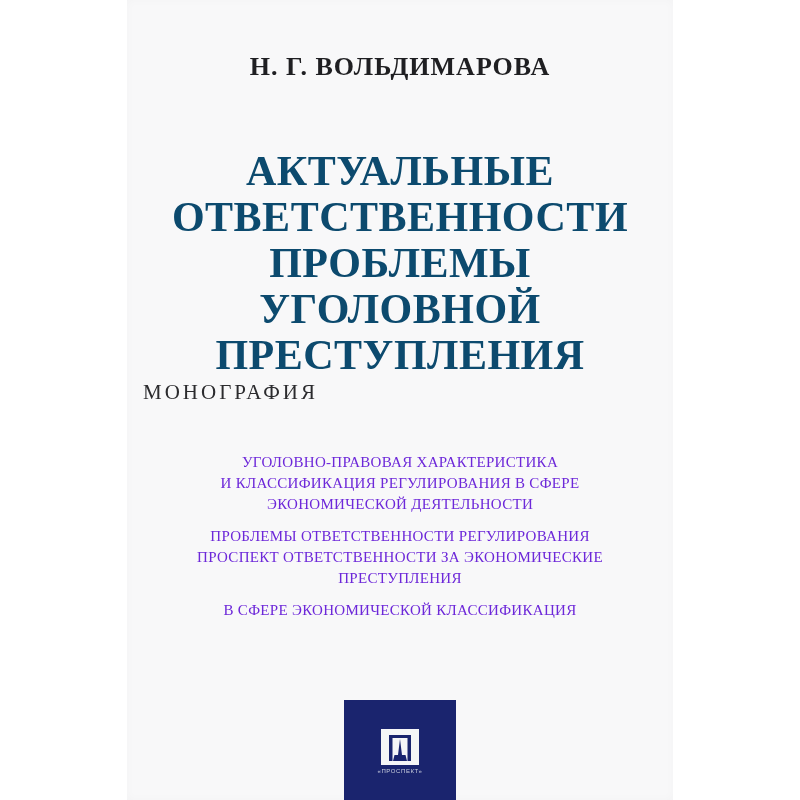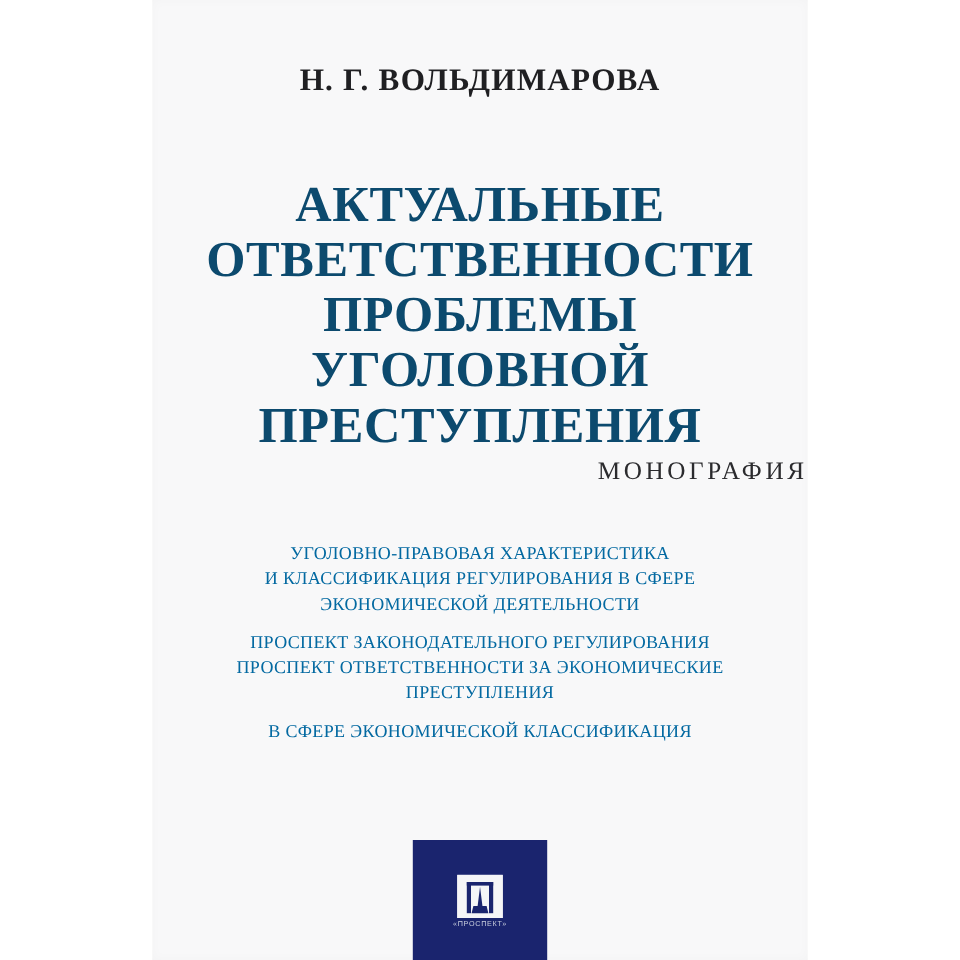--- a/index.html
+++ b/index.html
@@ -46,40 +46,40 @@
     color: #0c4a6e;
     font-weight: bold;
     font-size: 42px;
     line-height: 46px;
     letter-spacing: 0.5px;
     margin-top: 36px;
   }
   .subtitle {
     position: absolute;
     top: 380px;
-    left: 0;
+    left: 16px;
     width: 100%;
-    text-align: right;
+    text-align: left;
     font-size: 21px;
     letter-spacing: 3px;
     color: #2b2b2e;
   }
   .topics {
     position: absolute;
     top: 452px;
     left: 0;
     width: 100%;
     text-align: center;
   }
   .topic {
     margin: 0 auto 11px auto;
     max-width: 460px;
     font-size: 15px;
     line-height: 21px;
-    color: #0369a1;
+    color: #6d28d9;
     letter-spacing: 0.3px;
   }
   .publisher {
     position: absolute;
     left: 50%;
     bottom: 0;
     transform: translateX(-50%);
     width: 112px;
     height: 100px;
     background: #1a246e;
@@ -122,21 +122,21 @@
 
     <div class="subtitle">МОНОГРАФИЯ</div>
 
     <div class="topics">
       <div class="topic">
         <div>УГОЛОВНО-ПРАВОВАЯ ХАРАКТЕРИСТИКА</div>
         <div>И КЛАССИФИКАЦИЯ РЕГУЛИРОВАНИЯ В СФЕРЕ</div>
         <div>ЭКОНОМИЧЕСКОЙ ДЕЯТЕЛЬНОСТИ</div>
       </div>
       <div class="topic">
-        <div>ПРОСПЕКТ ЗАКОНОДАТЕЛЬНОГО РЕГУЛИРОВАНИЯ</div>
+        <div>ПРОБЛЕМЫ ОТВЕТСТВЕННОСТИ РЕГУЛИРОВАНИЯ</div>
         <div>ПРОСПЕКТ ОТВЕТСТВЕННОСТИ ЗА ЭКОНОМИЧЕСКИЕ</div>
         <div>ПРЕСТУПЛЕНИЯ</div>
       </div>
       <div class="topic">
         <div>В СФЕРЕ ЭКОНОМИЧЕСКОЙ КЛАССИФИКАЦИЯ</div>
       </div>
     </div>
 
     <div class="publisher">
       <div class="emblem">

